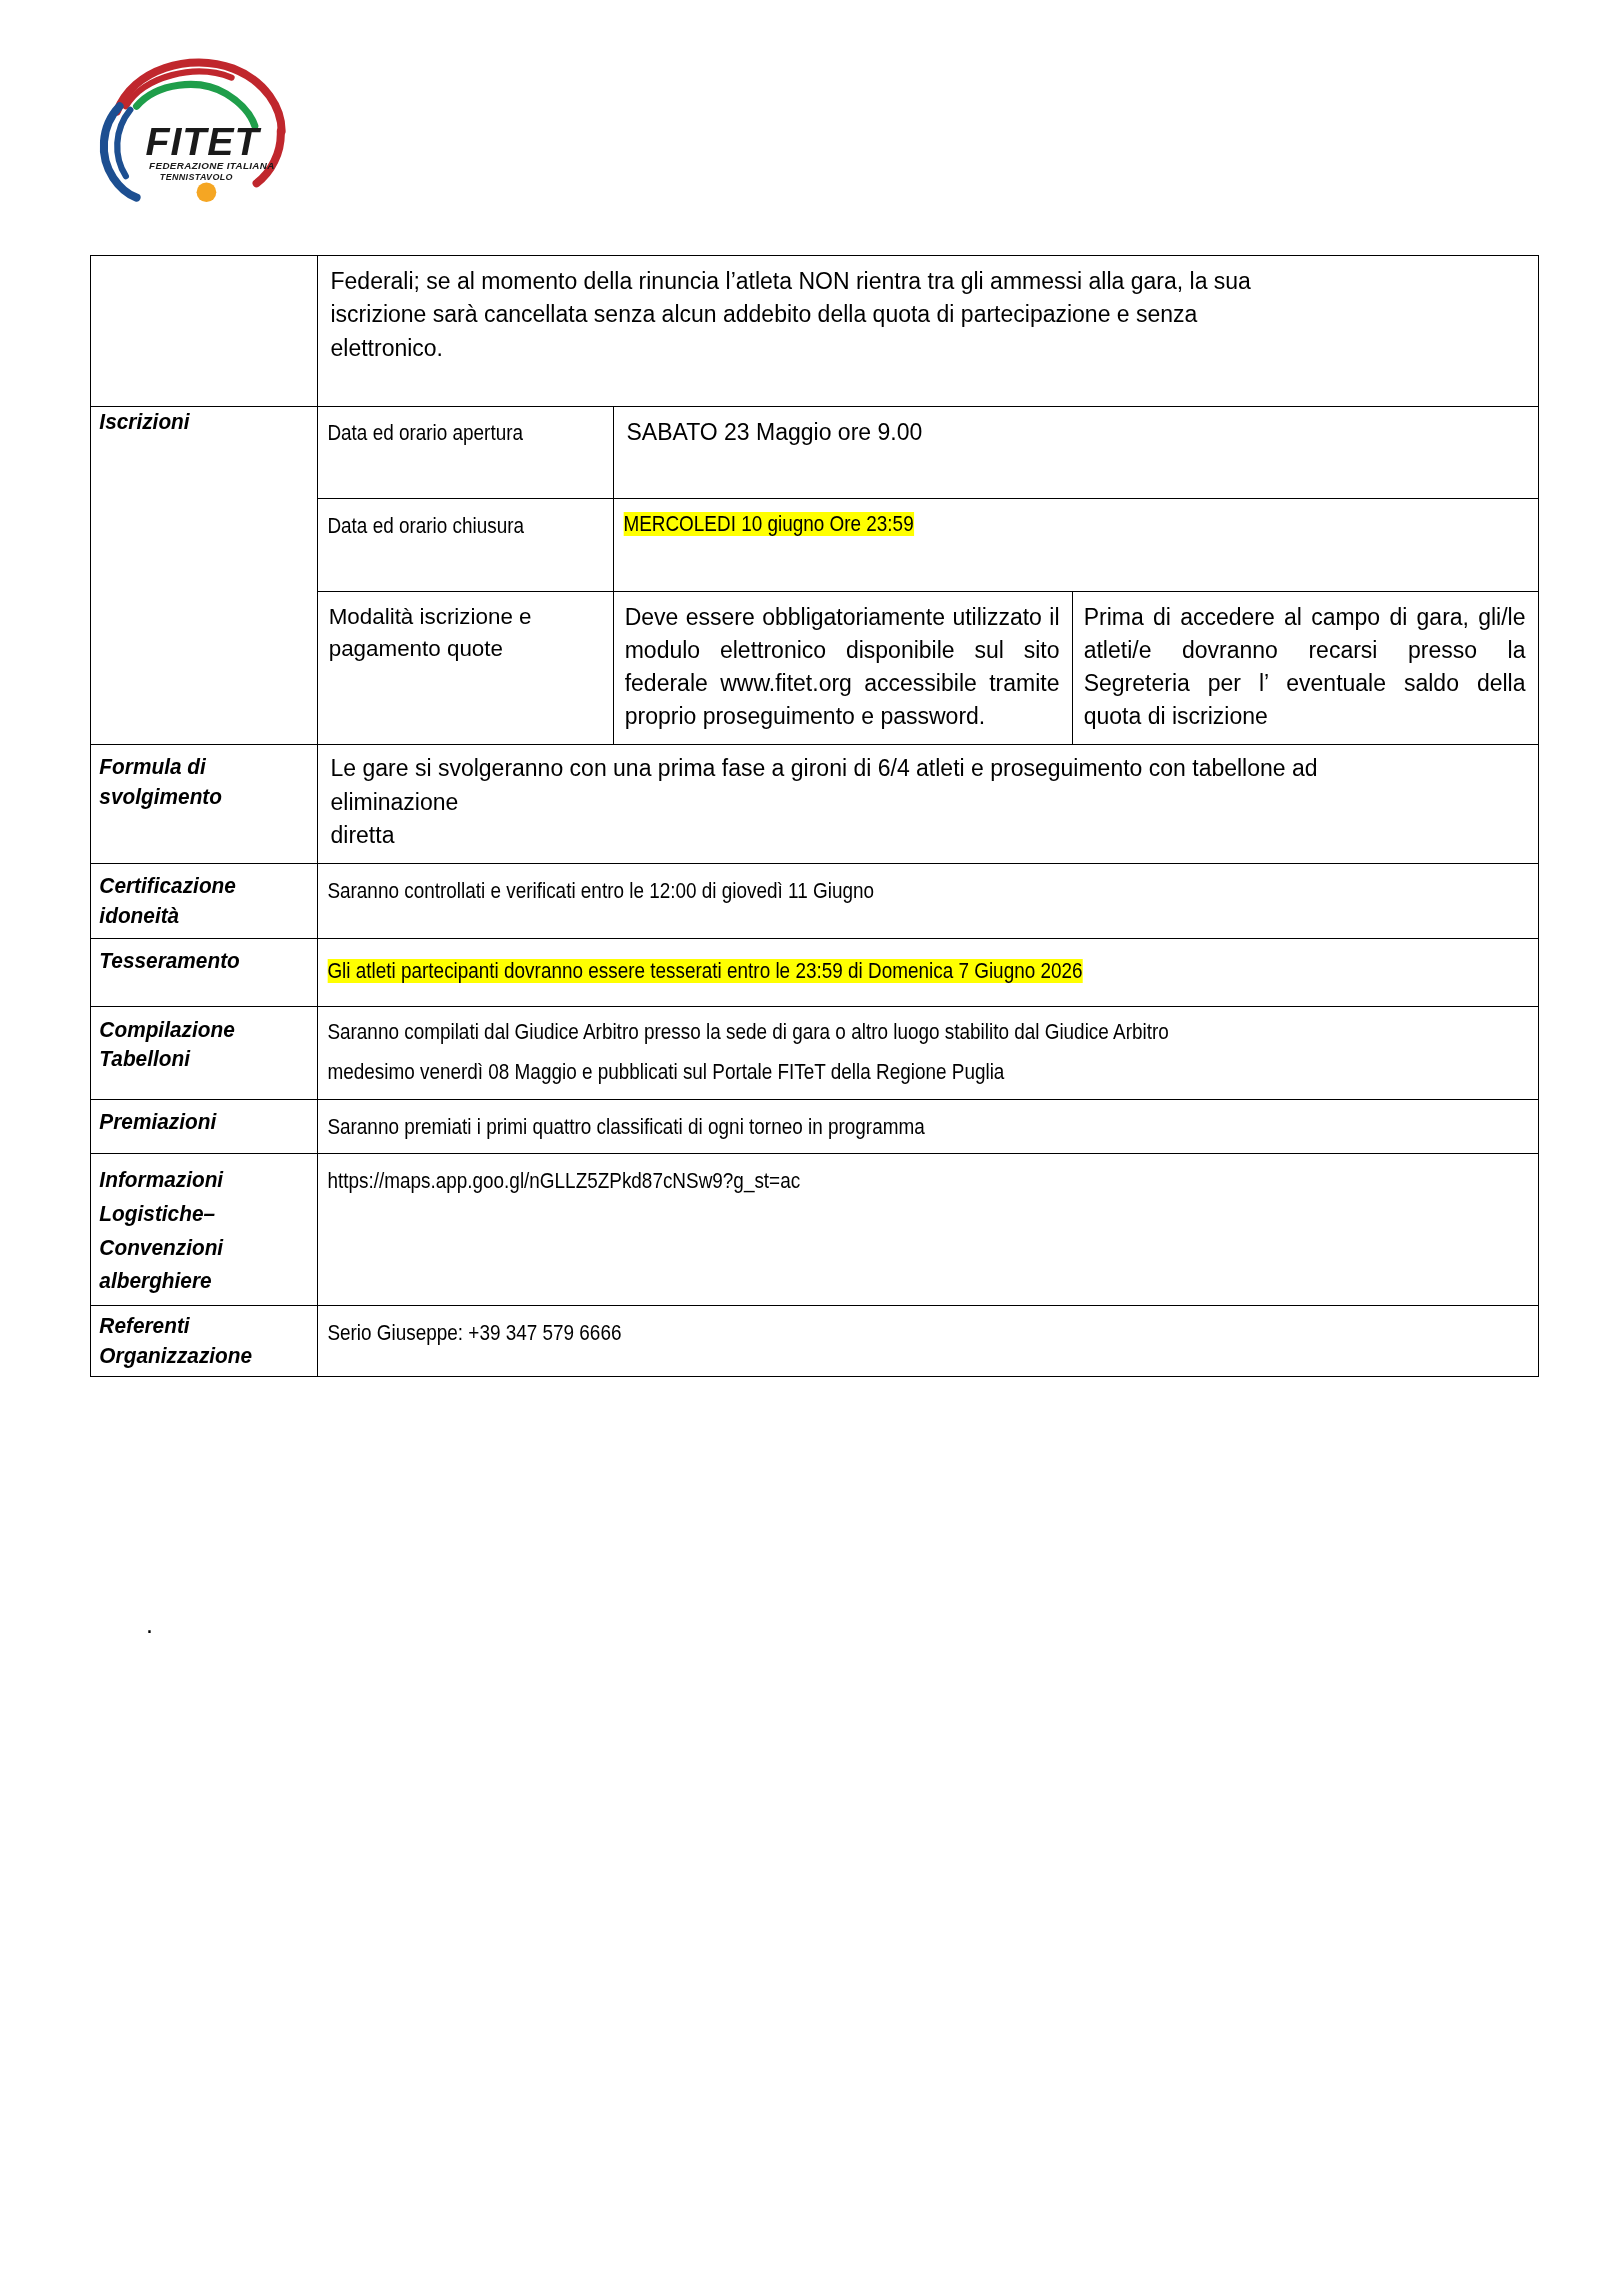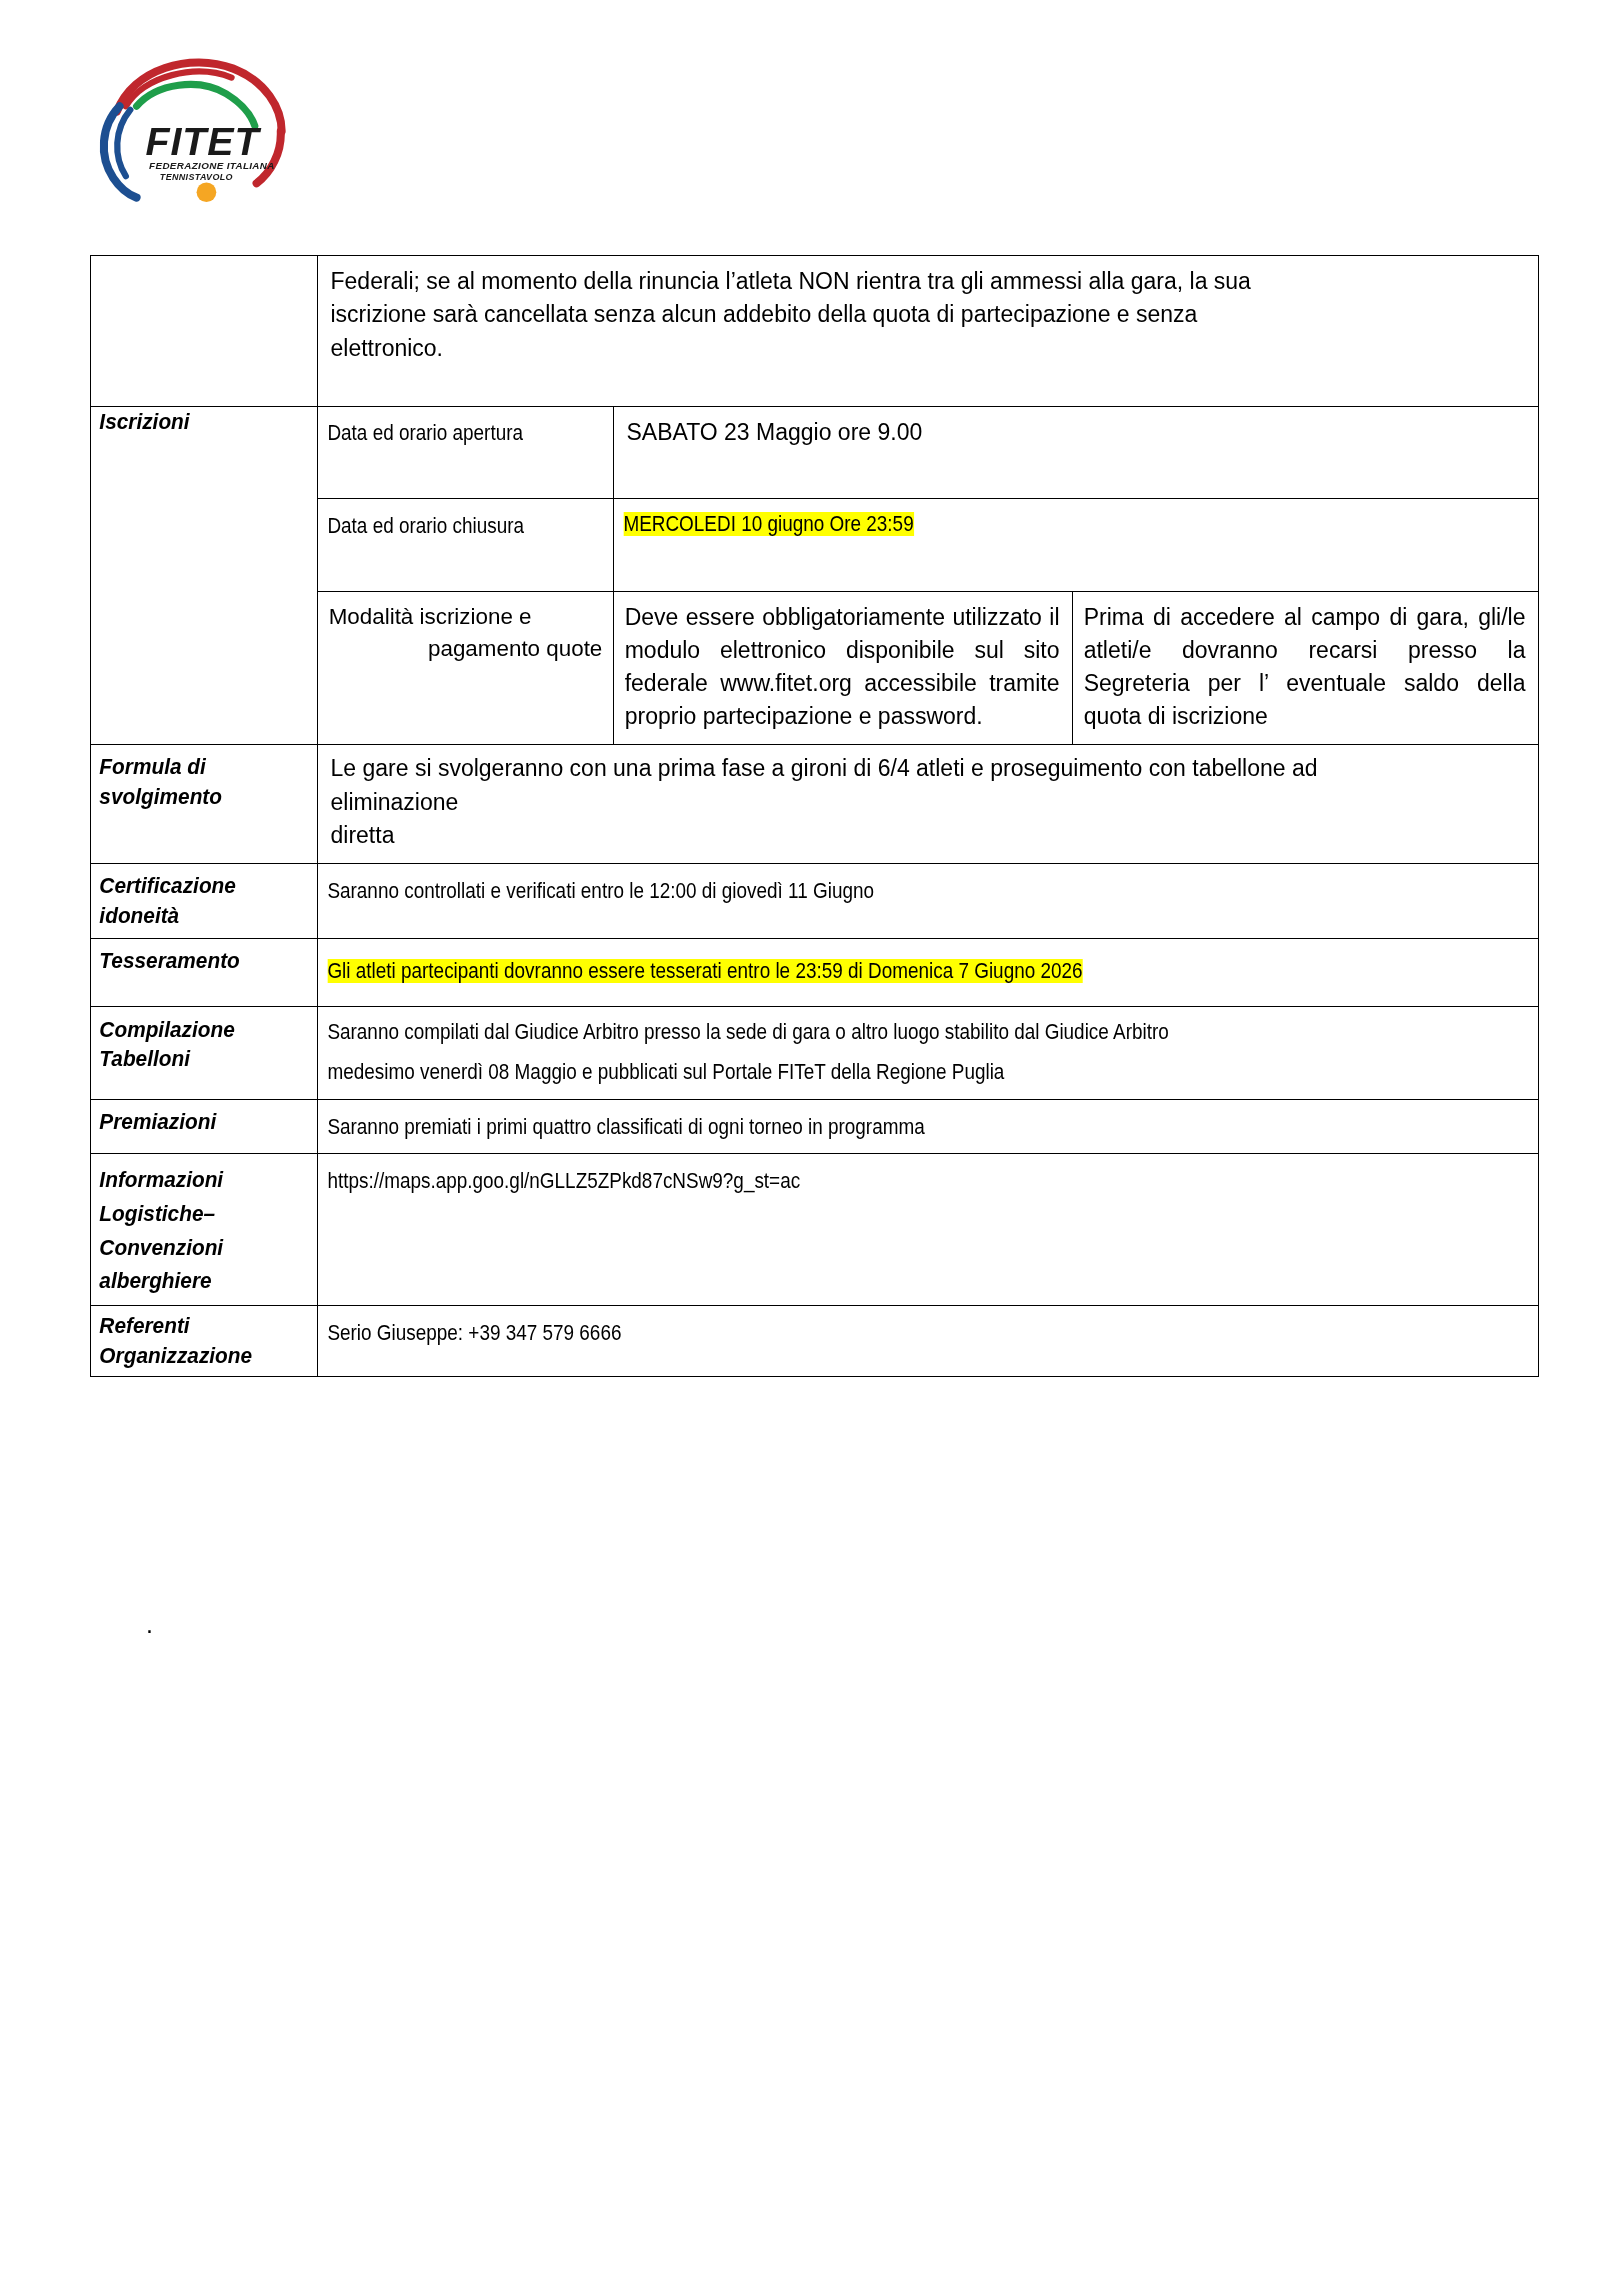--- a/index.html
+++ b/index.html
@@ -91,21 +91,20 @@
     padding: 7.2px 5.4px 7.2px 9px;
     font-stretch: condensed;
     transform: scaleX(0.93);
     transform-origin: left center;
   }
 
   .cell-txt {
     font-size: 22.4px;
     line-height: 1.42;
     padding: 9px 10.7px 10.7px 10.7px;
-    text-align: right;
   }
 
   
   .cond {
     font-size: 21.5px;
     line-height: 1.5;
     padding: 10.7px 10.7px 10.7px 10.7px;
     transform: scaleX(0.88);
     transform-origin: left top;
     width: 113%;
@@ -223,21 +222,21 @@
     <tr>
       <td>
         <div class="cell-txt" style="padding-left:10.7px">
           <div style="display:flex;justify-content:space-between;max-width:260px">
             <span>Modalità iscrizione e</span>
           </div>
           <div>pagamento quote</div>
         </div>
       </td>
       <td>
-        <div class="just">Deve essere obbligatoriamente utilizzato il modulo elettronico disponibile sul sito federale www.fitet.org accessibile tramite proprio partecipazione e password.</div>
+        <div class="just">Deve essere obbligatoriamente utilizzato il modulo elettronico disponibile sul sito federale www.fitet.org accessibile tramite proprio proseguimento e password.</div>
       </td>
       <td>
         <div class="just">Prima di accedere al campo di gara, gli/le atleti/e dovranno recarsi presso la Segreteria per l’ eventuale saldo della quota di iscrizione</div>
       </td>
     </tr>
 
     <tr>
       <td class="vmid">
         <div class="lbl">
           <div>Formula di</div>

